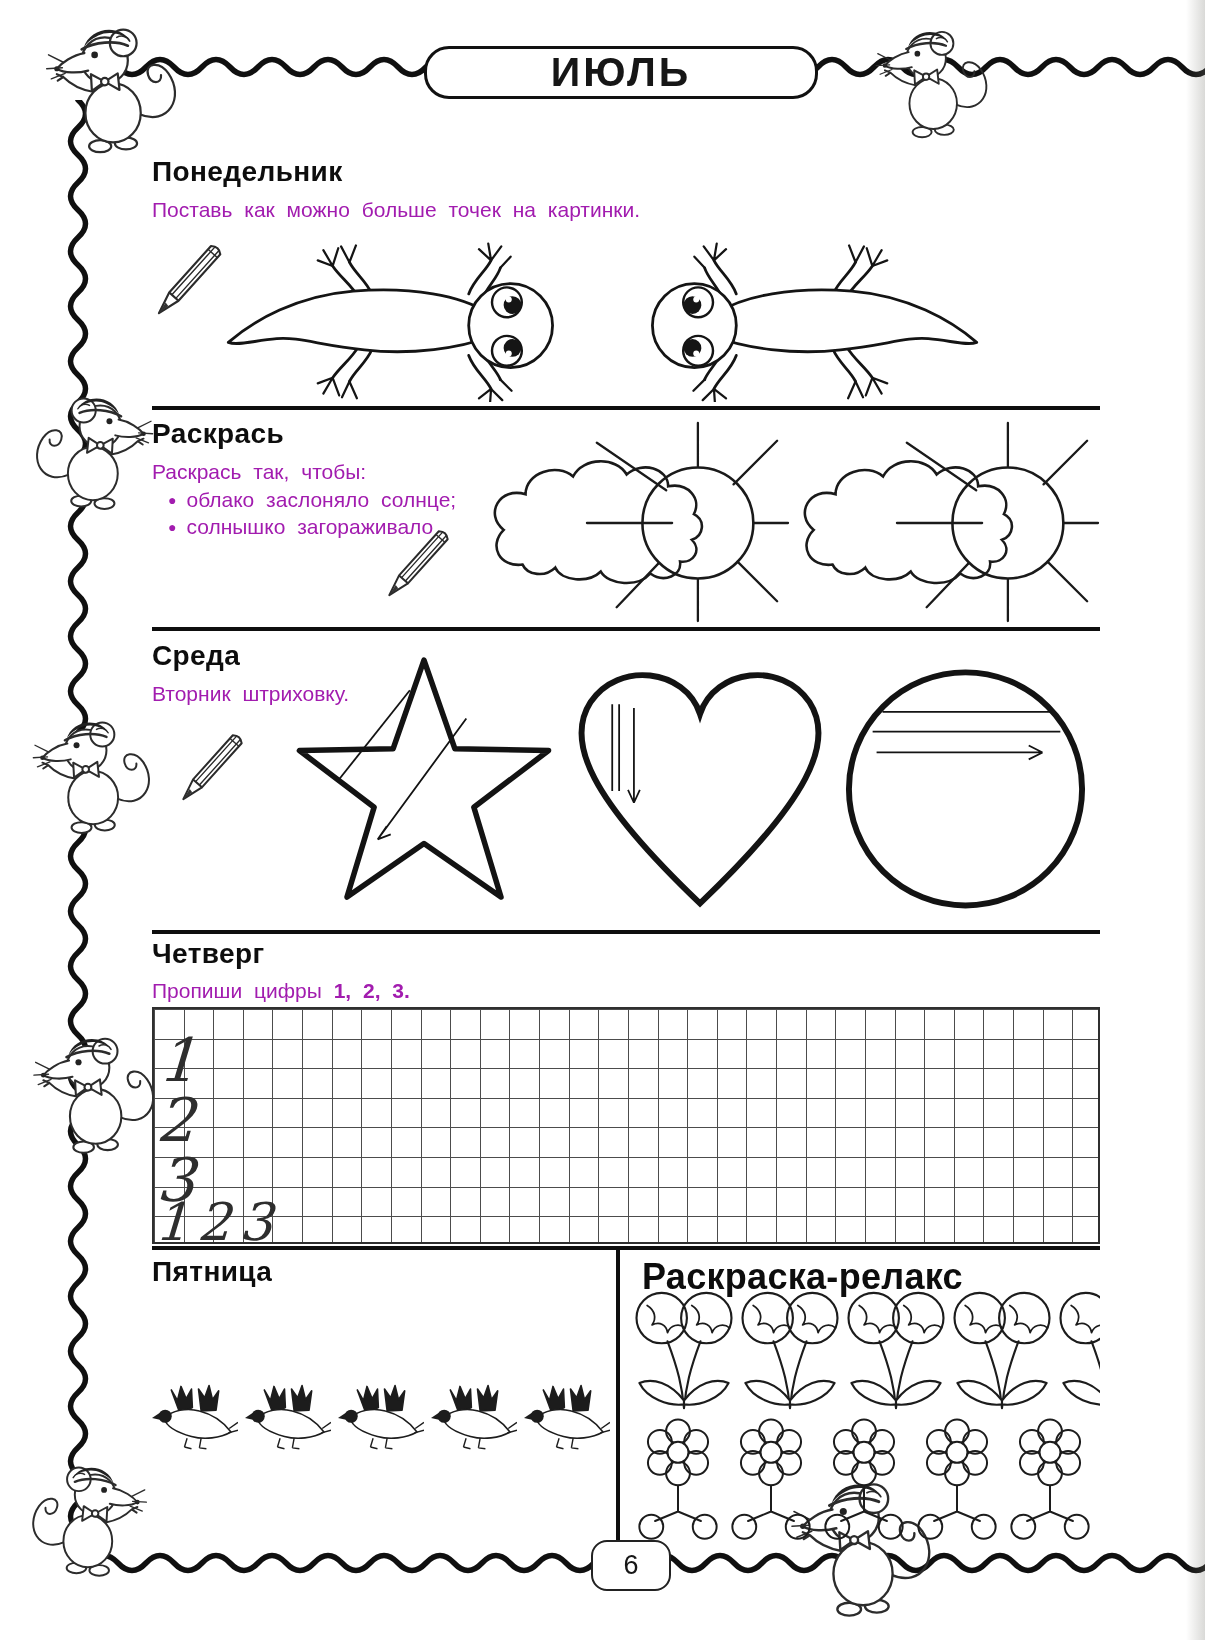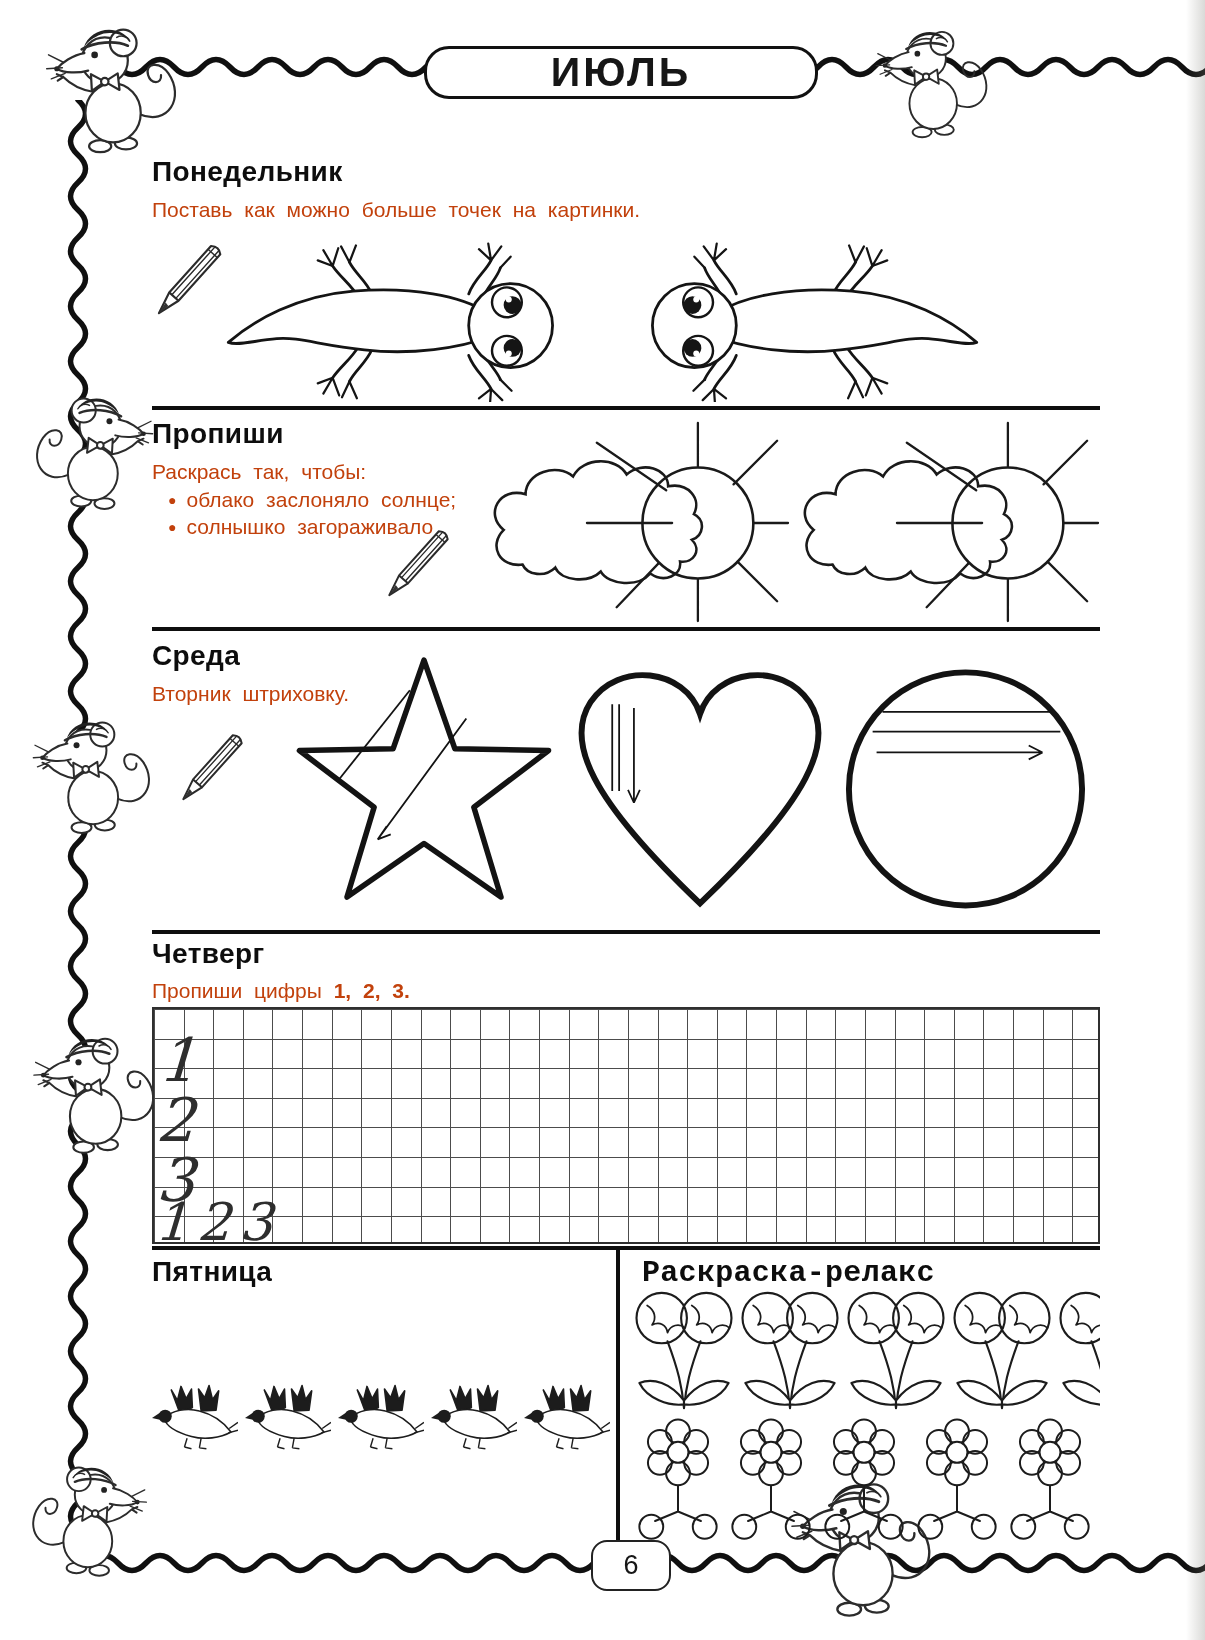--- a/index.html
+++ b/index.html
@@ -13,23 +13,23 @@
 
   
   .title-badge{left:424px;top:46px;width:388px;height:47px;background:#fff;border:3.5px solid #111;
     border-radius:25px;display:flex;justify-content:center;
     font-size:41px;font-weight:600;letter-spacing:3px;}
   .page-badge{left:591px;top:1540px;width:76px;height:47px;background:#fff;border:2.5px solid #222;
     border-radius:16px;display:flex;align-items:center;justify-content:center;font-size:27px;}
 
   
   .day-h{font-size:28px;font-weight:bold;letter-spacing:.4px;line-height:1;color:#0d0d0d;}
-  .task{font-size:21px;line-height:27px;word-spacing:6px;color:#c2410c;}
+  .task{font-size:21px;line-height:27px;word-spacing:6px;color:#a21caf;}
   .bullet-dot{display:inline-block;font-size:14px;margin-right:10px;vertical-align:2px;}
-  .relax-h{font-size:30px;font-weight:bold;letter-spacing:.3px;color:#0d0d0d;font-family:Liberation Mono, monospace;}
+  .relax-h{font-size:36px;font-weight:bold;letter-spacing:.3px;color:#0d0d0d;}
 
   
   .rule{background:#0e0e0e;height:4px;width:948px;left:152px;}
   .vrule{background:#0e0e0e;width:4px;left:616px;}
 
   
   .grid{left:152px;top:1007px;width:948px;height:237px;border:2px solid #2f2f2f;box-sizing:border-box;
     background-image:repeating-linear-gradient(to right,#4c4c4c 0 1px,transparent 1px 29.62px),
                      repeating-linear-gradient(to bottom,#4c4c4c 0 1px,transparent 1px 29.6px);}
   .hand{font-family:"DejaVu Serif",serif;font-style:italic;color:#2e2e2e;font-size:60px;line-height:1;
@@ -222,21 +222,21 @@
       <use href="#pencil"></use>
     </svg>
   <svg class="abs icon z2" style="left:212px;top:238px" width="355" height="164">
       <use href="#lizard"></use>
     </svg>
   <svg class="abs icon z2 flip" style="left:638px;top:238px" width="355" height="164">
       <use href="#lizard"></use>
     </svg>
   <div class="abs rule z2" style="top:406px"></div>
 
-  <div class="abs day-h z2" style="left:152px;top:420px">Пропиши</div>
+  <div class="abs day-h z2" style="left:152px;top:420px">Раскрась</div>
   <div class="abs task z2" style="left:152px;top:458px;width:330px">Раскрась так, чтобы:</div>
   <div class="abs task z2" style="left:168px;top:486px;width:330px">
     <span class="bullet-dot">●</span><span>облако заслоняло солнце;</span>
   </div>
   <div class="abs task z2" style="left:168px;top:513px;width:330px">
     <span class="bullet-dot">●</span><span>солнышко загораживало</span>
   </div>
   <svg class="abs icon z2 rot42" style="left:398px;top:518px" width="36" height="95">
       <use href="#pencil"></use>
     </svg>

